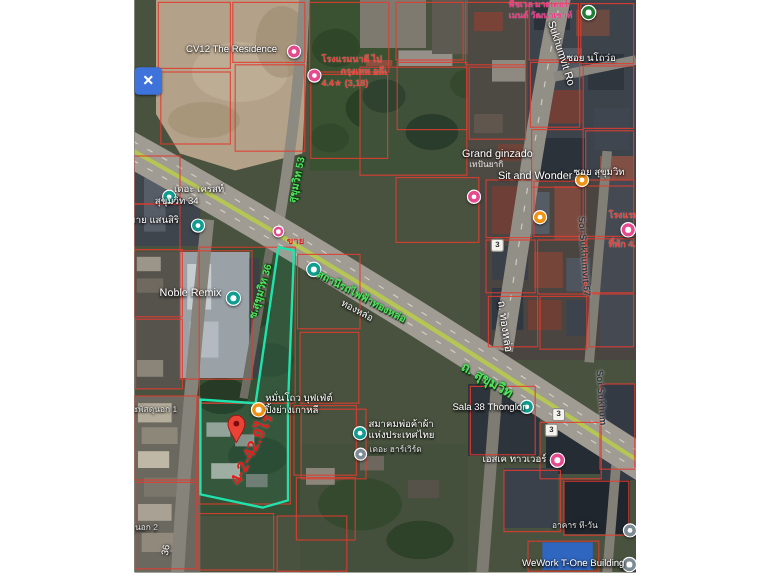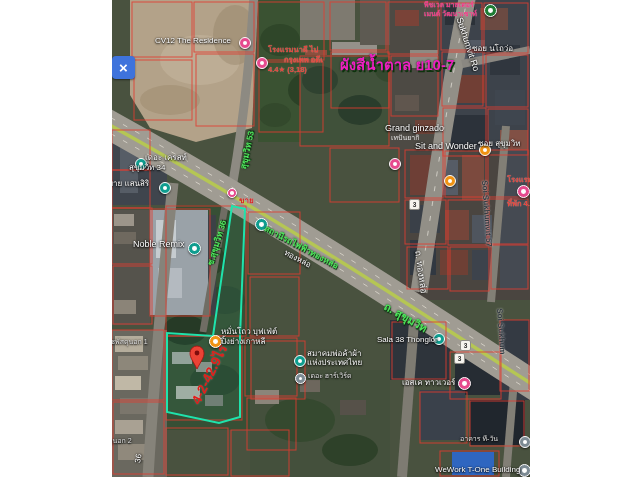--- a/index.html
+++ b/index.html
@@ -297,16 +297,15 @@
     <div class="lbl gr rot" style="left:94px;top:264px;transform:rotate(-73deg)">ซ.สุขุมวิท 36</div>
     <div class="lbl w rot" style="left:21px;top:462px;transform:rotate(-80deg)">36</div>
     <div class="lbl dk rot" style="left:377px;top:180px;transform:rotate(86deg)">Soi Sukhumvit 57</div>
     <div class="lbl dk rot" style="left:392px;top:308px;transform:rotate(86deg)">Soi Sukhum</div>
     <div class="lbl w" style="left:360px;top:44px">ซอย นโถว่อ</div>
     <div class="lbl w" style="left:366px;top:139px">ซอย สุขุมวิท</div>
 
     <div class="sale-tag" style="left:127px;top:194px">ขาย</div>
     <div class="area-label" style="left:83px;top:392px">4-2-42.9ไร่</div>
 
-    <div class="ad ad3" style="left:228px;top:53px">ผังสีน้ำตาล ย10-7</div>
 
   </div>
 </div>
 
 </body></html>

